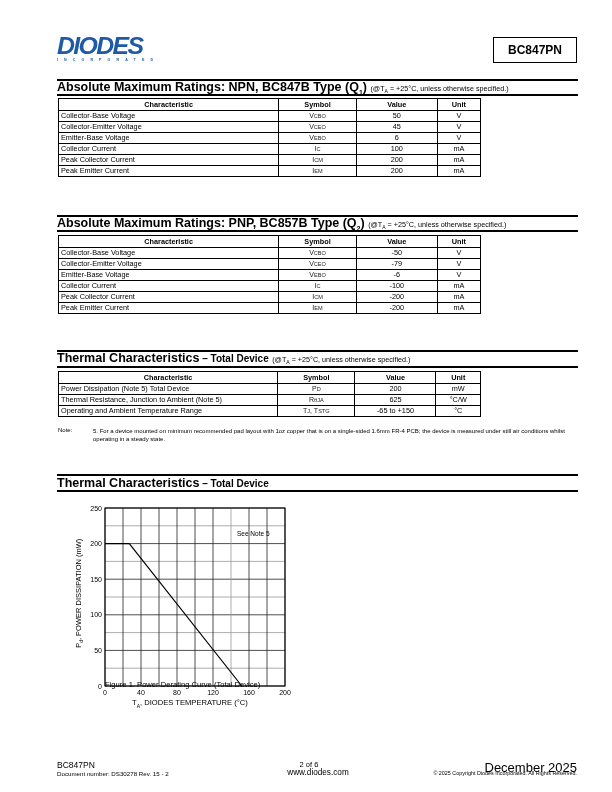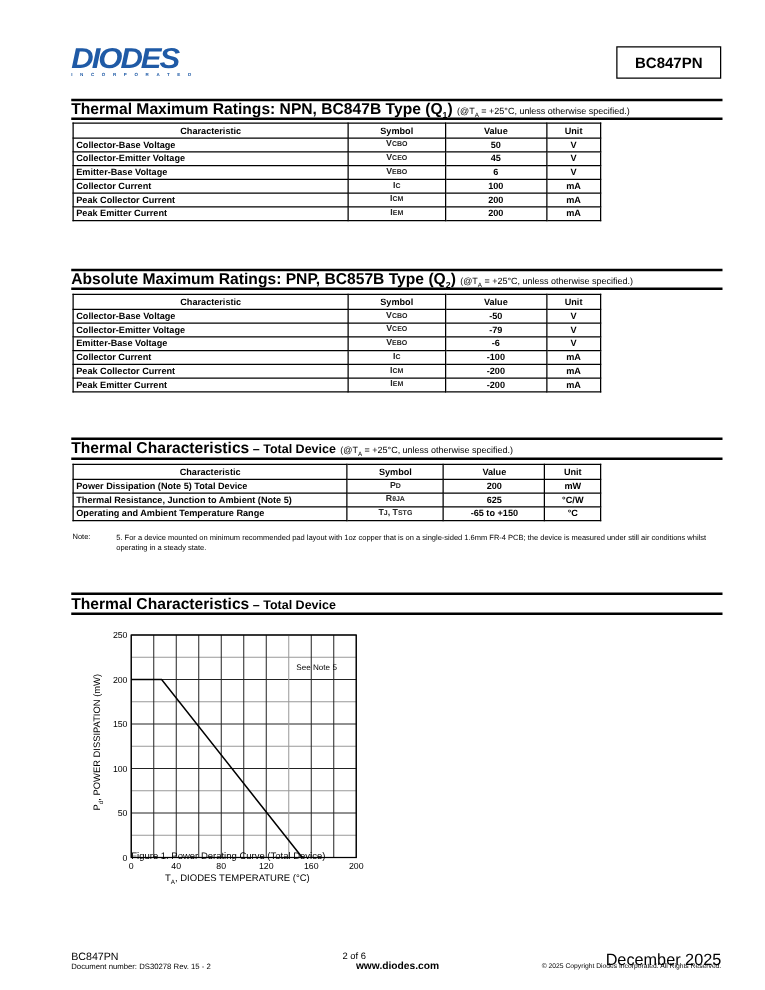--- a/index.html
+++ b/index.html
@@ -22,57 +22,57 @@
   .sec-title { left: 57px; font-weight: bold; font-size: 12.5px; white-space: nowrap; }
   .sec-title .sub { font-size: 10px; }
   .sec-title .cond { font-weight: normal; font-size: 7.2px; }
   .sec-title sub { font-size: 7px; }
 
   
   table.spec { position: absolute; left: 58px; width: 423px; border-collapse: collapse;
                font-size: 7.3px; border: 1.5px solid #000; }
   table.spec th { font-weight: bold; text-align: center; height: 11px; padding: 0;
                   border: 1px solid #000; border-bottom: 1.5px solid #000; }
-  table.spec td { height: 10px; padding: 0 2px; border: 1px solid #000; line-height: 10px; font-weight: bold; }
+  table.spec td { height: 10px; padding: 0 2px; border: 1px solid #000; line-height: 10px; }
   table.spec td.c { text-align: center; }
   table.spec td.sym { text-align: center; font-size: 7px; color: #222; }
   table.spec td.sym span.sub { font-size: 5.6px; }
   .col-char { width: 275px; }
   .col-sym { width: 93px; }
   .col-val { width: 100px; margin-top: 38px; }
   .col-unit { width: 51px; }
 
   
   .note-lbl { left: 58px; top: 427px; font-size: 6px; }
   .note-txt { left: 93px; top: 427px; width: 485px; font-size: 6px; line-height: 8px; }
   .y-title { left: 54px; top: 600px; font-size: 7.5px; transform: rotate(-90deg);
              transform-origin: center center; white-space: nowrap; width: 140px; text-align: center; margin-left: -45px; }
   .fig-cap { left: 105px; top: 680px; font-size: 7.6px; white-space: nowrap; }
   .x-title { left: 132px; top: 698px; font-size: 7.6px; white-space: nowrap; }
 
   
   .foot-l1 { left: 57px; top: 760px; font-size: 8.5px; }
   .foot-l2 { left: 57px; top: 770px; font-size: 6.2px; }
-  .foot-c1 { left: 274px; width: 96px; top: 760px; font-size: 7.5px; text-align: left; }
-  .foot-c2 { left: 270px; width: 96px; top: 768px; font-size: 8.2px; text-align: center; font-weight: bold; }
+  .foot-c1 { left: 261px; width: 96px; top: 760px; font-size: 7.5px; text-align: center; }
+  .foot-c2 { left: 270px; width: 96px; top: 768px; font-size: 8.2px; text-align: center; font-weight: normal; }
   .foot-r1 { right: 35px; top: 760px; font-size: 13px; text-align: right; }
   .foot-r2 { right: 35px; top: 770px; font-size: 5.4px; text-align: right; }
 </style>
 </head>
 <body>
 
 <div class="abs logo">
   <div class="logo-main">DIODES</div>
   <div class="logo-sub">INCORPORATED</div>
 </div>
 <div class="abs part-box">BC847PN</div>
 
 <div class="abs sec-rule-top" style="top:79px;"></div>
 <div class="abs sec-title" style="top:80px;">
-  <span>Thermal Maximum Ratings: NPN, BC847B Type (Q</span><sub>1</sub><span>)</span>
+  <span>Absolute Maximum Ratings: NPN, BC847B Type (Q</span><sub>1</sub><span>)</span>
   <span class="cond"><span>(@T</span><sub style="font-size:5px">A</sub><span> = +25°C, unless otherwise specified.)</span></span>
 </div>
 <div class="abs sec-rule-bot" style="top:94px;"></div>
 
 <table class="spec" id="tbl-npn" style="top:98px;">
   <thead>
       <tr>
     <th class="col-char">Characteristic</th>
     <th class="col-sym">Symbol</th>
     <th class="col-val">Value</th>

